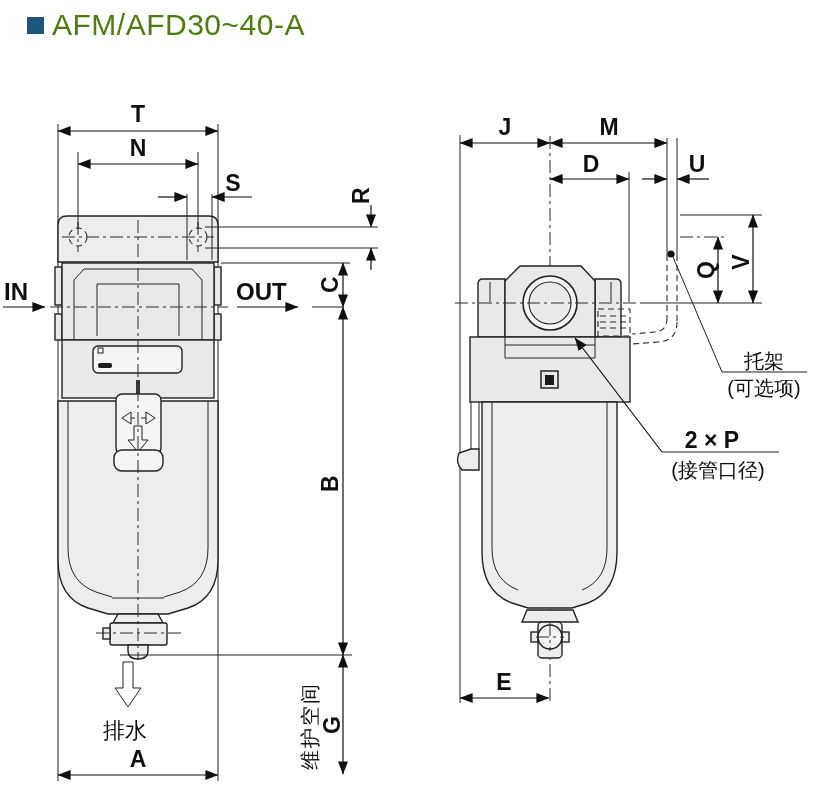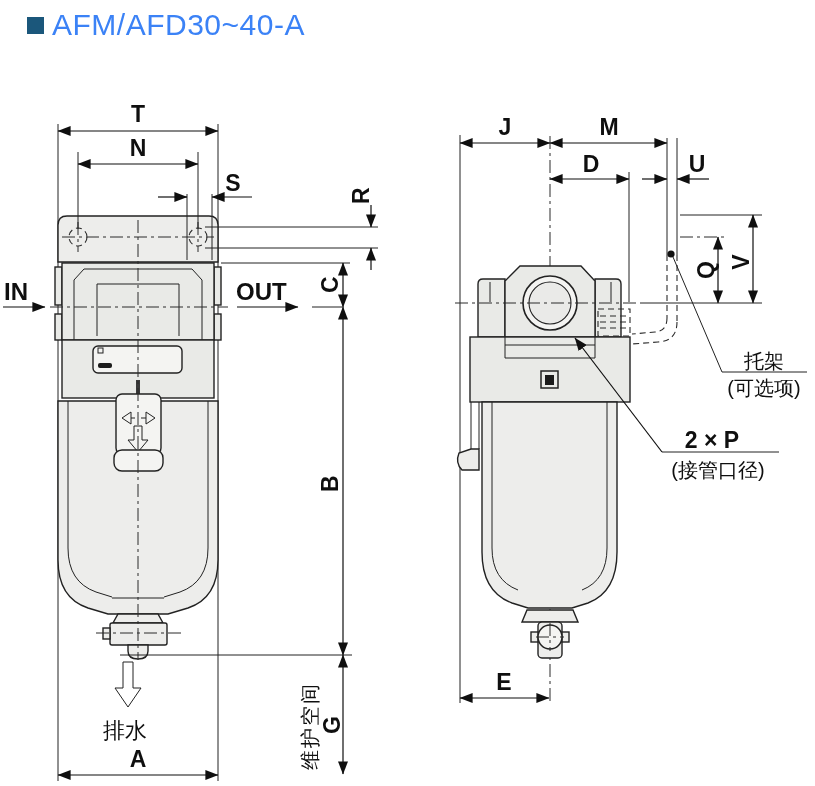--- a/index.html
+++ b/index.html
@@ -1,18 +1,18 @@
 <!DOCTYPE html>
 <html><head>
 <meta charset="utf-8">
 <style>
   html,body{margin:0;padding:0;background:#ffffff;}
   .page{width:815px;height:786px;position:relative;background:#fff;font-family:"Liberation Sans",sans-serif;}
   .hdr{position:absolute;left:0;top:0;width:815px;height:56px;}
-  .hdr .ttl{position:absolute;left:52px;top:8px;font-size:30px;font-weight:500;color:#3b82f6;letter-spacing:0.5px;}
+  .hdr .ttl{position:absolute;left:52px;top:8px;font-size:30px;font-weight:500;color:#4d7c0f;letter-spacing:0.5px;}
   svg{position:absolute;left:0;top:0;}
   .ln{stroke:#222;stroke-width:1.4;fill:none;}
   .lnf{stroke:#222;stroke-width:1.4;}
   .thin{stroke:#222;stroke-width:1;fill:none;}
   .dimln{stroke:#0f0f0f;stroke-width:1.2;fill:none;}
   .cl{stroke:#2b2b2b;stroke-width:1;stroke-dasharray:13 4 3 4;fill:none;}
   .hid{stroke:#2b2b2b;stroke-width:1.1;stroke-dasharray:6 4;fill:none;}
   .fa{fill:#e9eae7;}
   .fb{fill:#ededeb;}
   .fw{fill:#f4f4f2;}

